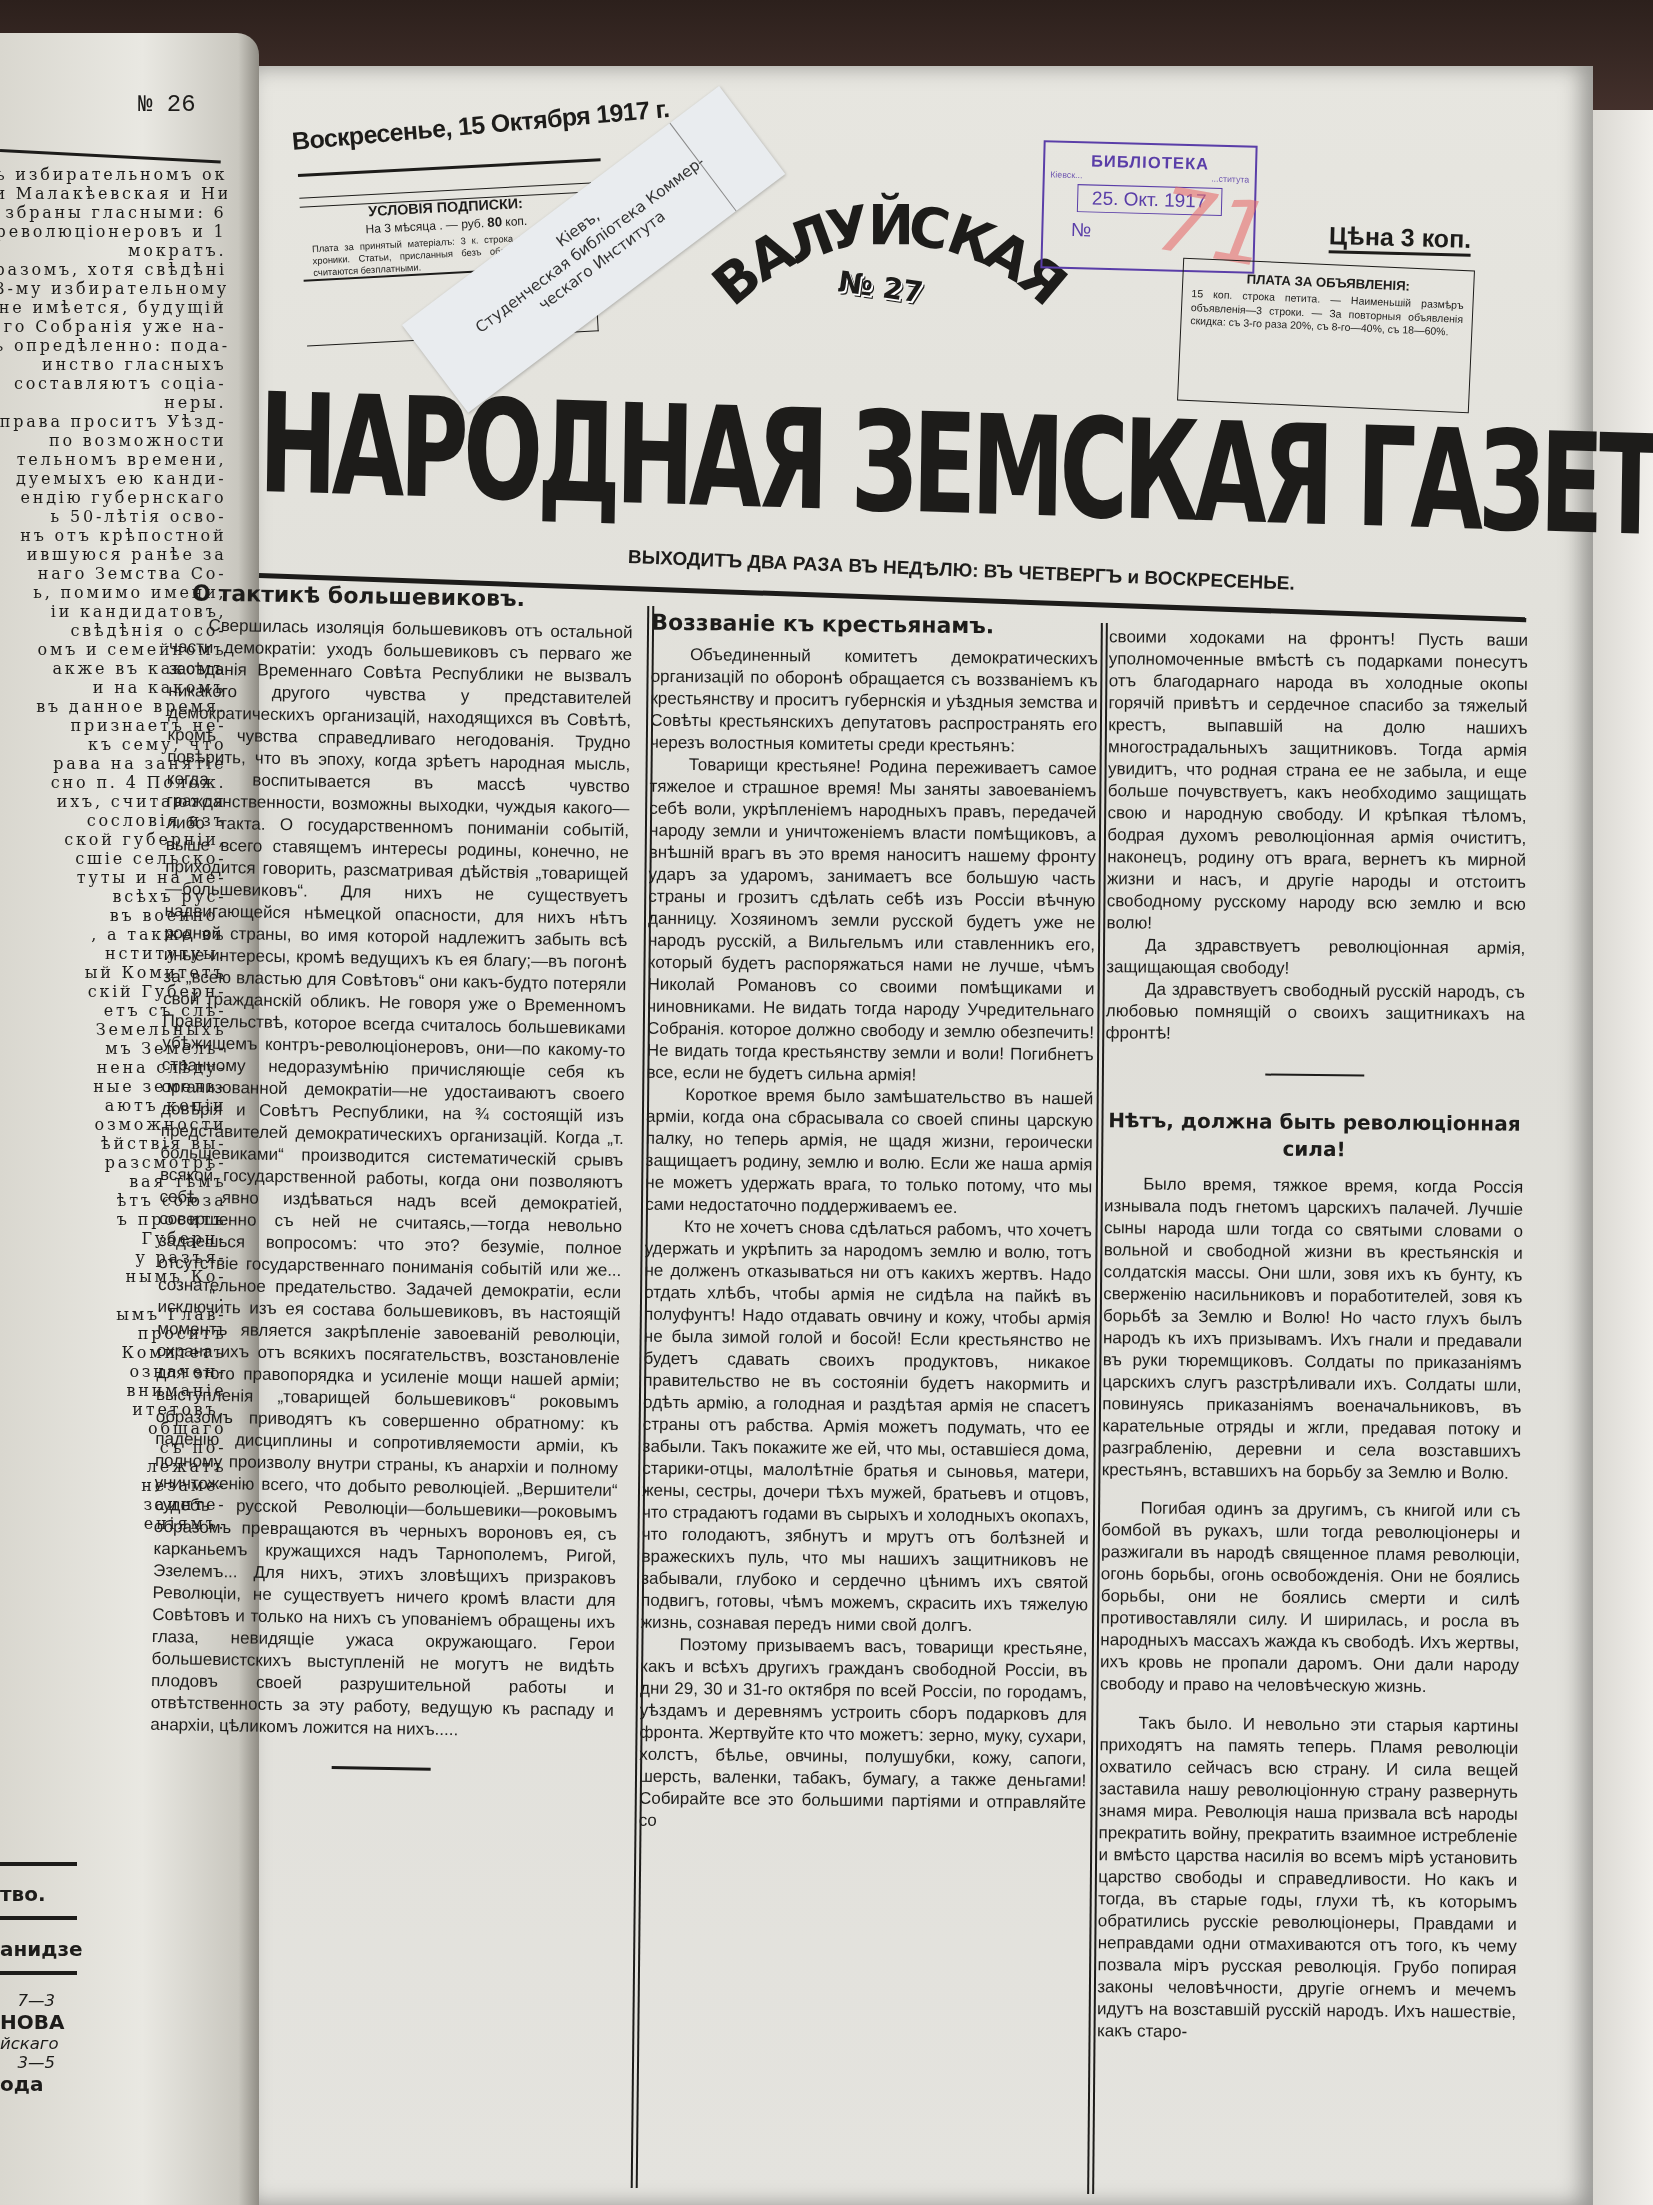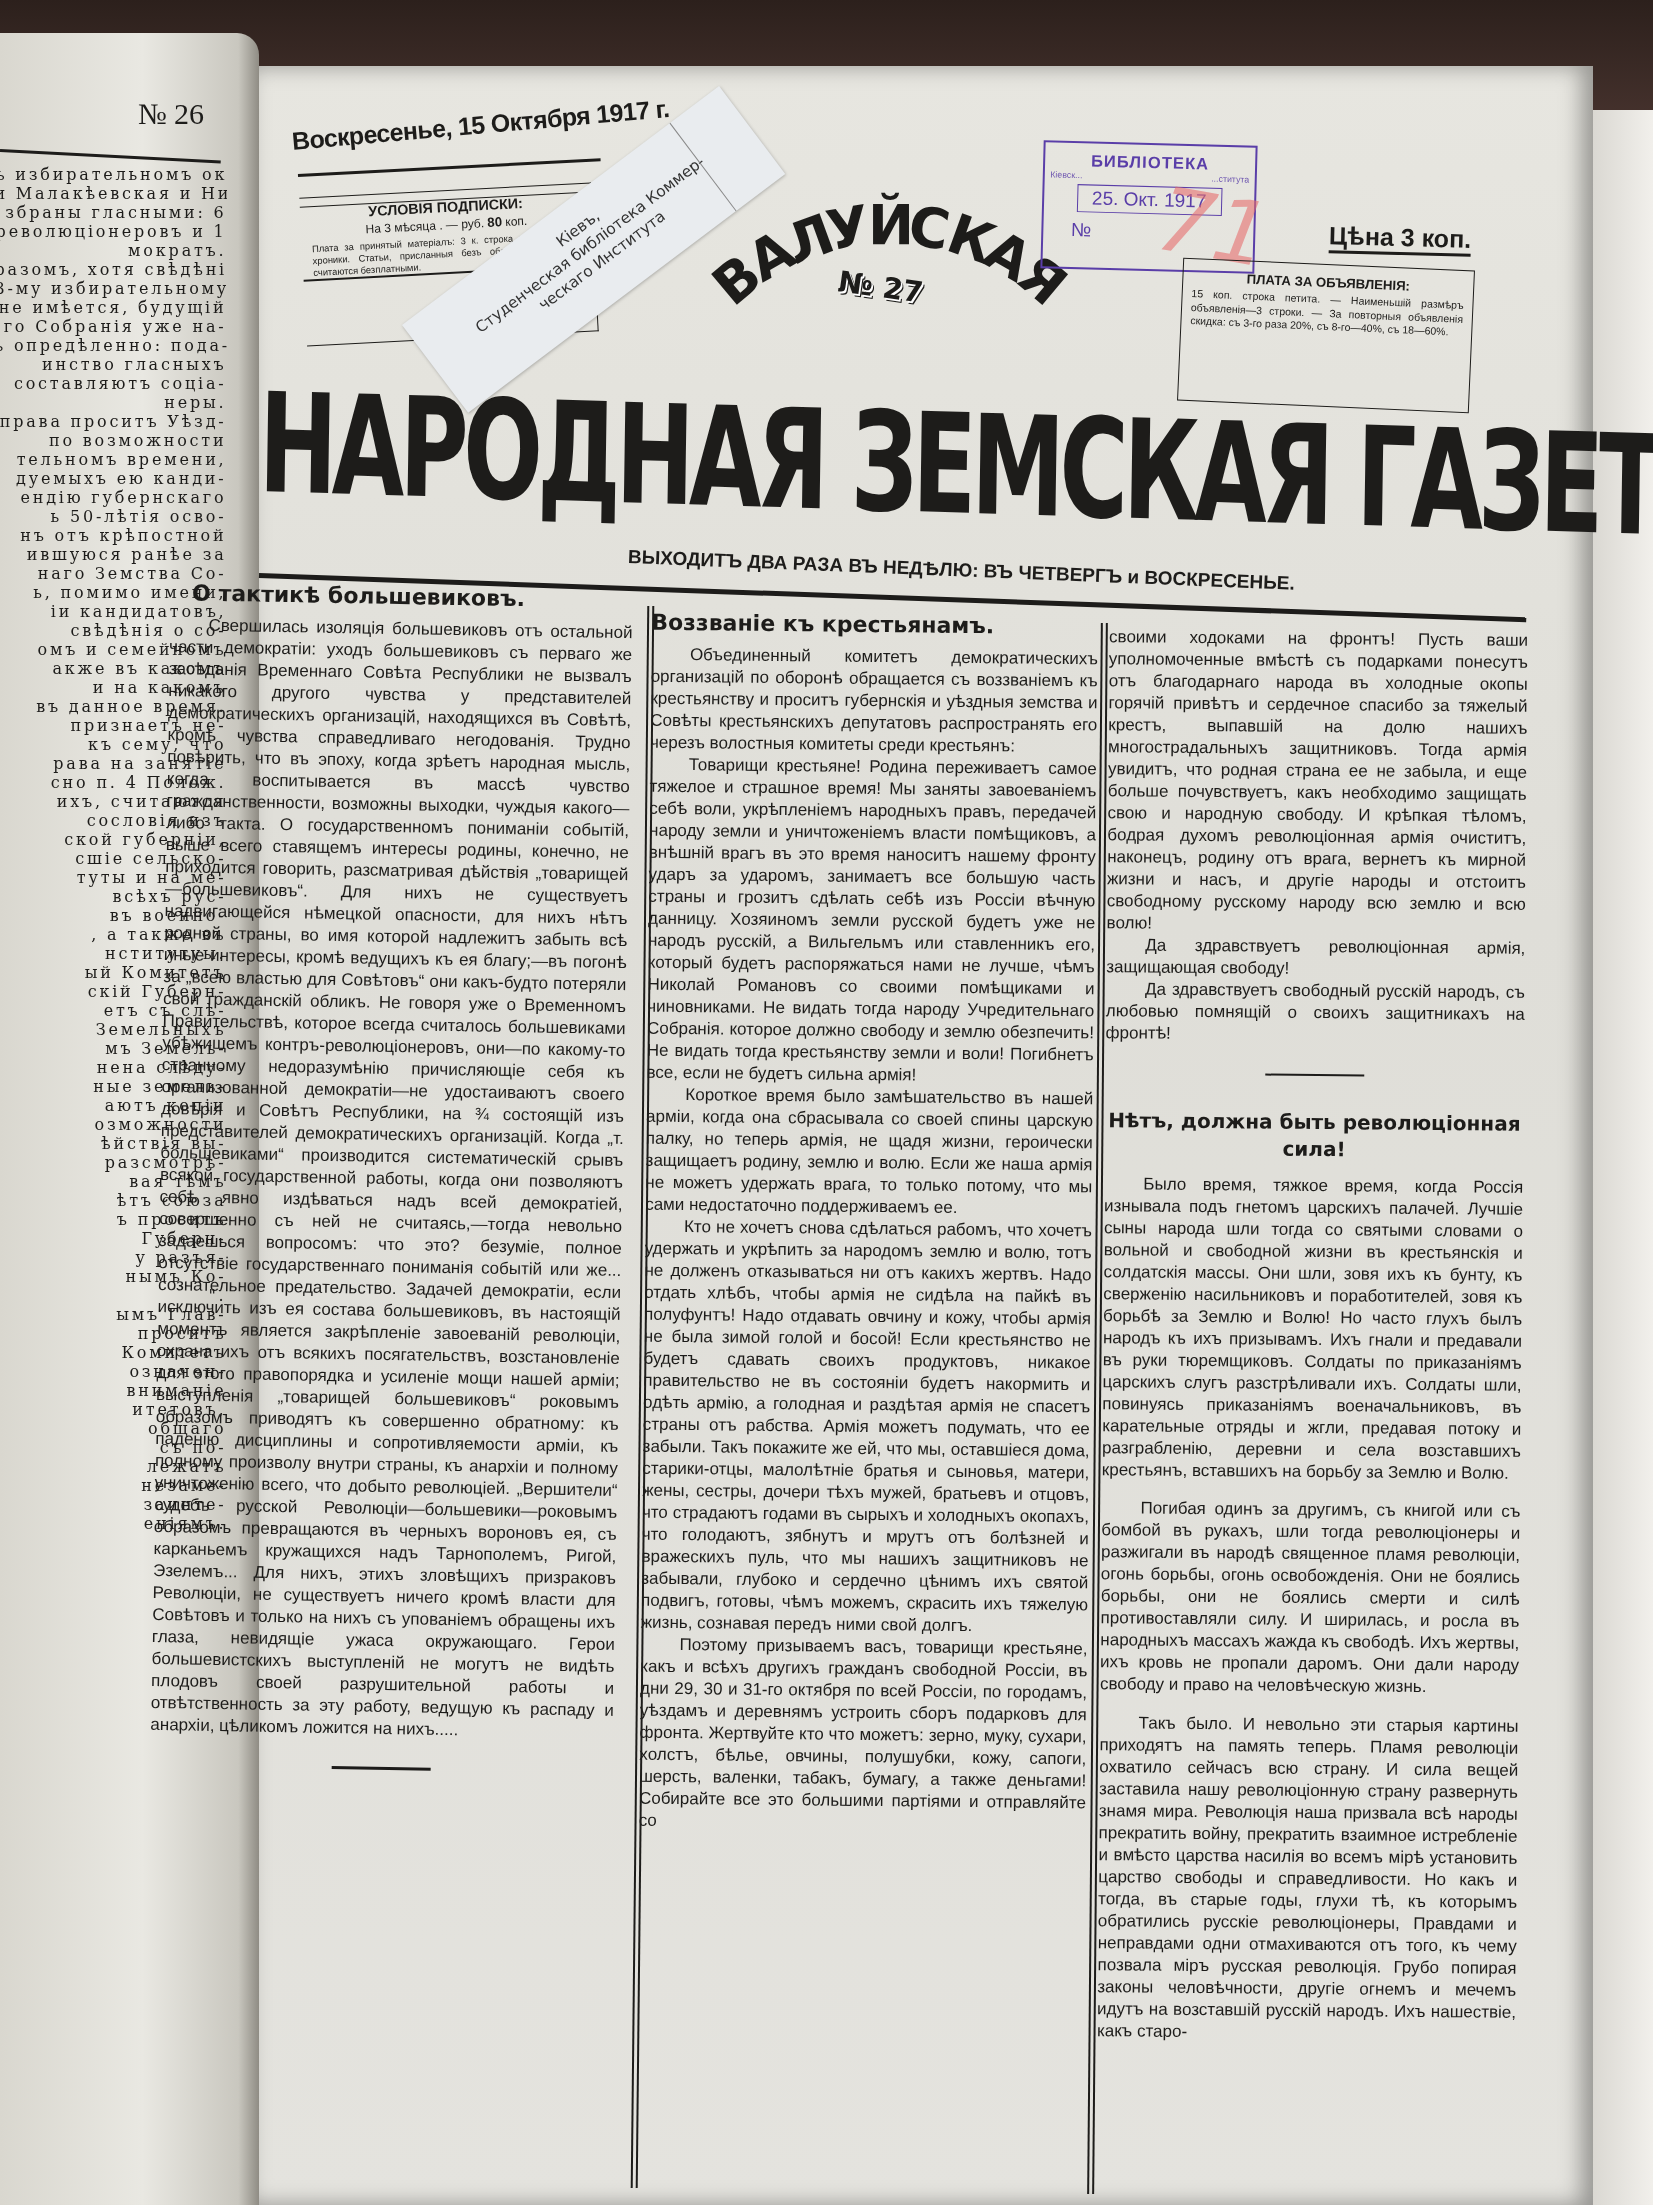--- a/index.html
+++ b/index.html
@@ -13,21 +13,21 @@
   .bg-top { position:absolute; left:0; top:0; width:1654px; height:143px; background:linear-gradient(180deg,#2c201c,#4a3530); }
   .bg-right { position:absolute; right:0; top:110px; width:66px; height:2095px; background:linear-gradient(90deg,#d8d6d0,#f2f0ec); }
 
   
   .left-page {
     position:absolute; left:0; top:33px; width:259px; height:2172px;
     background:linear-gradient(90deg,#d9d7cf 0%,#e9e8e2 55%,#c9c7bf 92%,#8f8c84 100%);
     border-top-right-radius:22px;
     overflow:hidden;
   }
-  .left-page .issue-num { position:absolute; left:138px; top:64px; font-size:30px; font-family:Liberation Serif, serif; }
+  .left-page .issue-num { position:absolute; left:138px; top:58px; font-size:24px; font-family:Liberation Mono, monospace; }
   .left-page .rule { position:absolute; left:0; top:116px; width:221px; height:3.3px; background:#1d1c1a; transform:rotate(3deg); transform-origin:left; }
   .left-page .lines { position:absolute; left:-5.5px; top:132px; width:232px; font-family:"DejaVu Serif", serif; font-size:16px; line-height:19px; letter-spacing:2.8px; text-align:right; white-space:nowrap; }
   .left-page .lines div { overflow:hidden; }
   .left-page .bottom { position:absolute; left:0; top:1819px; width:221px; font-family:"DejaVu Sans", sans-serif; }
   .left-page .bottom .b-rule { height:3.9px; background:#1d1c1a; margin:10px 0 16.5px; width:77px; }
   .left-page .bottom .b-text { font-weight:bold; font-size:20px; }
   .left-page .bottom .b-small { font-size:16.5px; text-align:right; width:55px; font-style:italic; }
 
   
   .page {
@@ -158,20 +158,32 @@
       <div>означен-</div>
       <div>вниманіе</div>
       <div>итетовъ,</div>
       <div>общаго</div>
       <div>съ по-</div>
       <div>лежатъ</div>
       <div>незаме-</div>
       <div>заинте-</div>
       <div>еніямъ.</div>
     </div>
+  <div class="bottom">
+    <div class="b-rule"></div>
+    <div class="b-text">тво.</div>
+    <div class="b-rule"></div>
+    <div class="b-text">анидзе</div>
+    <div class="b-rule"></div>
+    <div class="b-small">7—3</div>
+    <div class="b-text">НОВА</div>
+    <div class="b-small">йскаго</div>
+    <div class="b-small">3—5</div>
+    <div class="b-text">ода</div>
+  </div>
 </div>
 
 <div class="page">
 
   <div class="date-line">Воскресенье, 15 Октября 1917 г.</div>
   <div class="date-rule"></div>
 
   <div class="sub-box">
     <div class="sub-title">УСЛОВІЯ ПОДПИСКИ:</div>
     <div class="sub-price">

